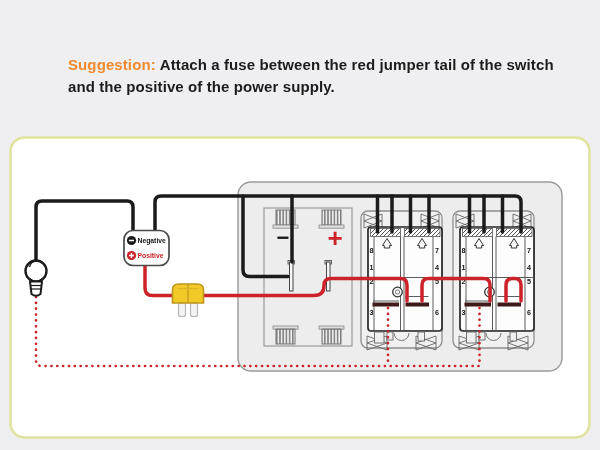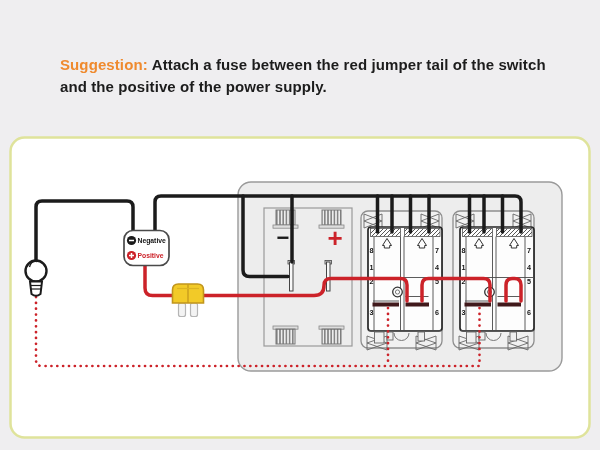--- a/index.html
+++ b/index.html
@@ -2,21 +2,21 @@
 <html><head>
 <meta charset="utf-8">
 <style>
   html,body{margin:0;padding:0;}
   body{
     width:600px;height:450px;position:relative;overflow:hidden;
     background:#efeef0;
     font-family:"Liberation Sans", sans-serif;
   }
   .suggestion{
-    position:absolute;left:60px;top:54px;width:512px;
+    position:absolute;left:68px;top:54px;width:512px;
     font-size:15px;line-height:22px;font-weight:700;color:#1c1c1c;
     letter-spacing:0.1px;
   }
   .suggestion .s-label{color:#ef8a2e;margin-right:4px;}
   .diagram-svg{position:absolute;left:0;top:0;}
   svg text{font-family:"Liberation Sans", sans-serif;}
   .pin{font-size:7.2px;font-weight:700;fill:#141414;text-anchor:middle;}
   .badge-txt{font-size:6.8px;font-weight:700;}
 </style>
 </head>

